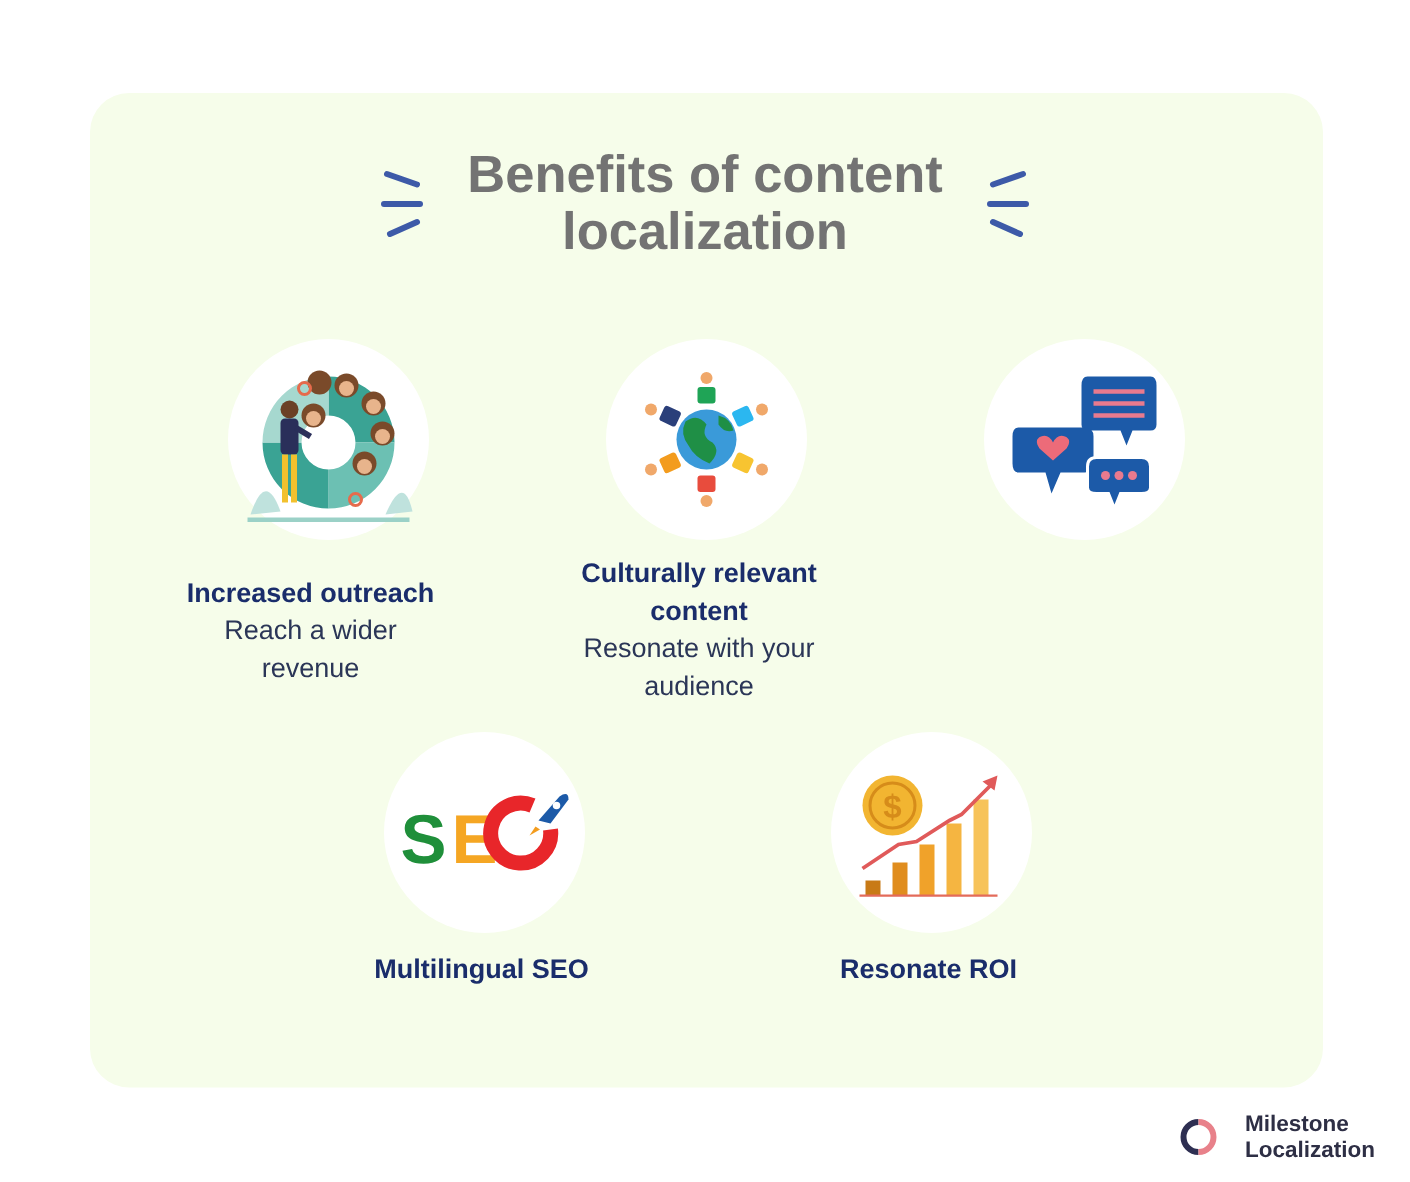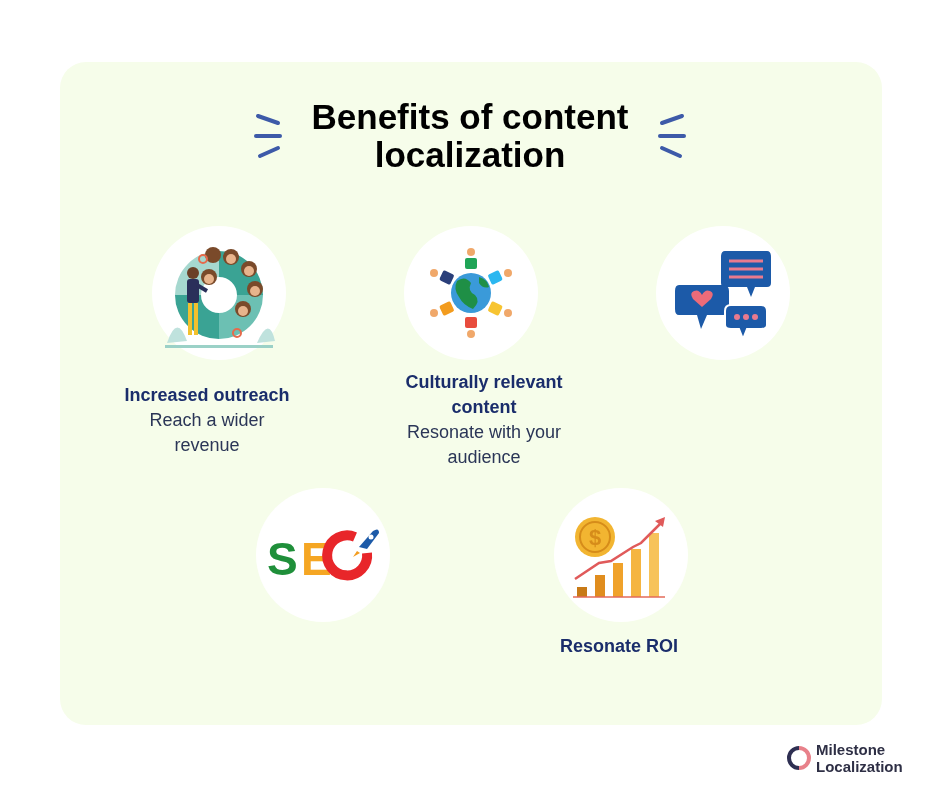--- a/index.html
+++ b/index.html
@@ -9,37 +9,37 @@
       font-family: "Liberation Sans", "DejaVu Sans", sans-serif;
       color: #1d2b5e;
     }
     .panel {
       position: absolute; left: 60px; top: 62px; width: 822px; height: 663px;
       background: #f6fdea; border-radius: 26px;
     }
     .title {
       position: absolute; left: 270px; top: 98px; width: 400px;
       text-align: center; font-weight: bold; font-size: 35px; line-height: 38px;
-      color: #000000; margin: 0;
+      color: #737373; margin: 0;
     }
     .dash { position: absolute; }
     .icon-circle {
       position: absolute; width: 134px; height: 134px; border-radius: 50%;
       background: #ffffff; display: flex; align-items: center; justify-content: center;
     }
     .card-text {
       position: absolute; text-align: center; font-size: 18px; line-height: 25px;
     }
     .card-title { font-weight: bold; color: #1a2d6b; display: block; }
     .card-desc { color: #2b3657; display: block; }
     .brand {
       position: absolute; left: 786px; top: 741px; display: flex; align-items: center;
     }
     .brand-name {
-      font-weight: bold; font-size: 15px; line-height: 17px; color: #2e2f45; margin-left: 4px;
+      font-weight: bold; font-size: 15px; line-height: 17px; color: #2e2f45; margin-left: 18px;
     }
   </style>
 </head>
 <body>
 
 <div class="panel"></div>
 
 <svg class="dash" style="left:252px;top:110px" width="36" height="52" viewBox="0 0 36 52">
   <g stroke="#3d5aa8" stroke-width="4" stroke-linecap="round">
     <line x1="6" y1="6" x2="26" y2="13"></line>
@@ -108,21 +108,21 @@
     <circle cx="13" cy="30" r="4" fill="#f0a86a"></circle>
     <rect x="20" y="29" width="12" height="11" rx="2" fill="#2a3f7a" transform="rotate(25 26 34)"></rect>
     <circle cx="87" cy="30" r="4" fill="#f0a86a"></circle>
     <rect x="68" y="29" width="12" height="11" rx="2" fill="#2bb7f0" transform="rotate(-25 74 34)"></rect>
     <circle cx="13" cy="70" r="4" fill="#f0a86a"></circle>
     <rect x="20" y="60" width="12" height="11" rx="2" fill="#f39c1e" transform="rotate(-25 26 66)"></rect>
     <circle cx="87" cy="70" r="4" fill="#f0a86a"></circle>
     <rect x="68" y="60" width="12" height="11" rx="2" fill="#f7c431" transform="rotate(25 74 66)"></rect>
   </svg>
 </div>
-<div class="card-text" style="left:384px;top:370px;width:200px">
+<div class="card-text" style="left:366px;top:370px;width:200px">
   <span class="card-title" style="padding:0 4px">Culturally relevant content</span>
   <span class="card-desc" style="padding:0 10px">Resonate with your audience</span>
 </div>
 
 <div class="icon-circle" style="left:656px;top:226px">
   <svg width="100" height="96" viewBox="0 0 100 96">
     <path d="M52 6 H94 Q98 6 98 12 V38 Q98 42 94 42 H82 L78 52 L74 42 H52 Q48 42 48 38 V12 Q48 6 52 6 Z" fill="#1c5aa8"></path>
     <g stroke="#e87a8e" stroke-width="3">
         <line x1="56" y1="16" x2="90" y2="16"></line>
         <line x1="56" y1="24" x2="90" y2="24"></line>
@@ -145,20 +145,21 @@
   <svg width="120" height="60" viewBox="0 0 120 60">
     <text x="4" y="50" font-family="Liberation Sans, sans-serif" font-weight="bold" font-size="46" fill="#1f8f3a">S</text>
     <text x="38" y="50" font-family="Liberation Sans, sans-serif" font-weight="bold" font-size="46" fill="#f5a623">E</text>
     <path d="M104 28 A20 20 0 1 1 92 12" fill="none" stroke="#e8262a" stroke-width="10"></path>
     <path d="M96 22 L110 6 Q116 2 116 8 L104 24 Z" fill="#1c5aa8"></path>
     <circle cx="108" cy="12" r="2.5" fill="#ffffff"></circle>
     <path d="M94 26 L90 32 L97 28 Z" fill="#f39c1e"></path>
   </svg>
 </div>
 <div class="card-text" style="left:212px;top:634px;width:218px">
+  <span class="card-title">Multilingual SEO</span>
 </div>
 
 <div class="icon-circle" style="left:554px;top:488px">
   <svg width="100" height="96" viewBox="0 0 100 96">
     <circle cx="24" cy="30" r="20" fill="#f2b531"></circle>
     <circle cx="24" cy="30" r="15" fill="none" stroke="#d68c1a" stroke-width="2"></circle>
     <text x="24" y="38" text-anchor="middle" font-family="Liberation Sans, sans-serif" font-weight="bold" font-size="22" fill="#d68c1a">$</text>
     <rect x="6" y="80" width="10" height="10" fill="#c87a16"></rect>
     <rect x="24" y="68" width="10" height="22" fill="#e08d1e"></rect>
     <rect x="42" y="56" width="10" height="34" fill="#f0a22a"></rect>

